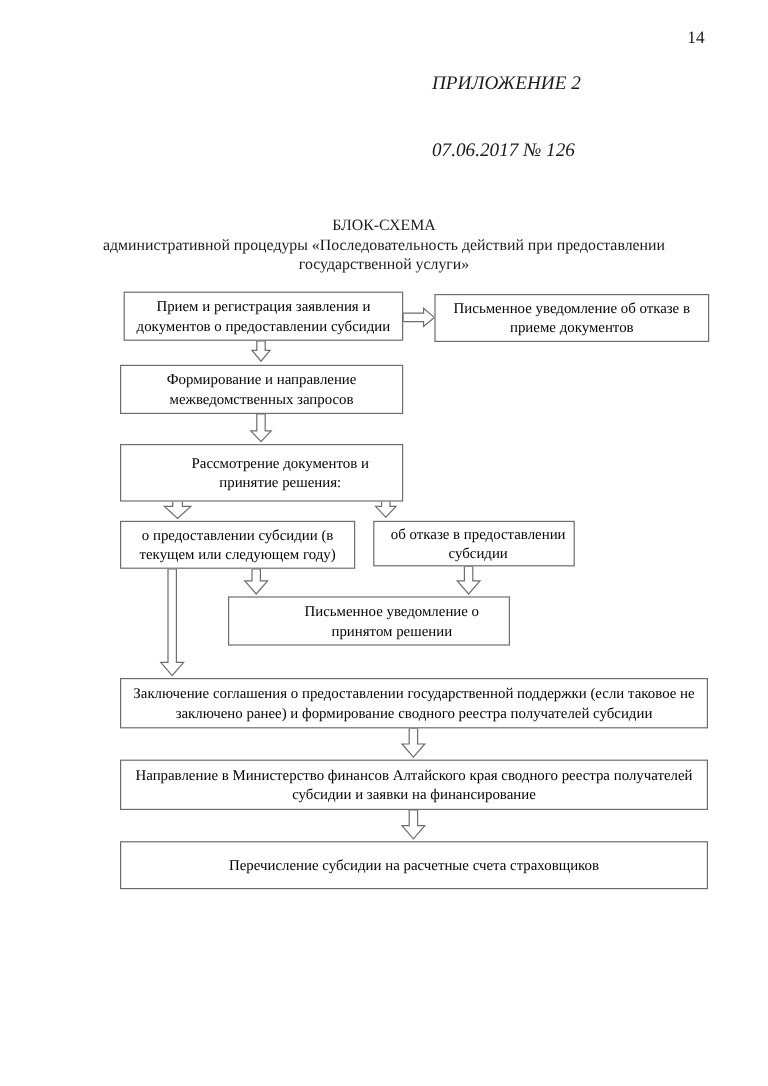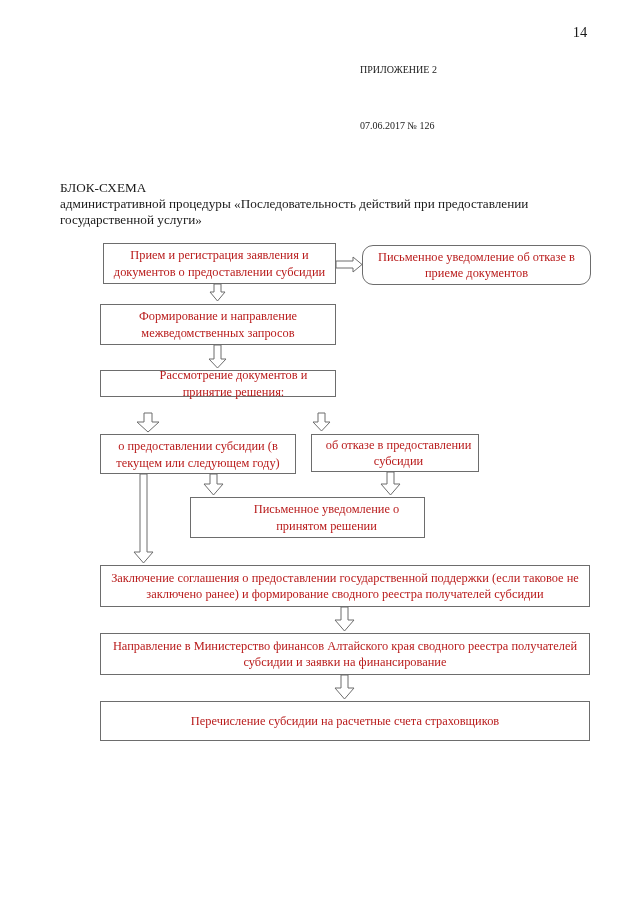--- a/index.html
+++ b/index.html
@@ -31,22 +31,23 @@
     width: 40px;
     text-align: center;
     font-size: 14.5px;
   }
 
   .appendix-block {
     position: absolute;
     left: 360px;
     top: 62px;
     width: 232px;
-    font-size: 10px;
+    font-size: 16px;
     line-height: 15.4px;
+    font-style: italic;
   }
   .appendix-title {
     display: block;
     white-space: nowrap;
   }
   .appendix-text {
     display: block;
     text-align: justify;
     text-align-last: left;
   }
@@ -55,20 +56,21 @@
     white-space: nowrap;
     margin-top: 41px;
   }
 
   
   .doc-title {
     position: absolute;
     left: 60px;
     top: 180px;
     width: 520px;
+    text-align: center;
     font-size: 13.2px;
     line-height: 16px;
   }
   .doc-title .main {
     display: block;
   }
   .doc-title .sub {
     display: block;
   }
 
@@ -86,30 +88,30 @@
     box-sizing: border-box;
     border: 1px solid #6d6d6d;
     background: #ffffff;
     display: flex;
     align-items: center;
     justify-content: center;
     text-align: center;
     font-size: 12.4px;
     line-height: 16.5px;
     padding: 2px 6px;
-    color: #b91c1c;
+    color: #000000;
   }
   .node span { display: block; }
 
   
   #n-receive      { left: 103px; top: 243px; width: 233px; height: 41px; }
-  #n-refuse-docs  { left: 362px; top: 245px; width: 229px; height: 40px; border-radius: 11px; }
+  #n-refuse-docs  { left: 362px; top: 245px; width: 229px; height: 40px; }
   #n-interagency  { left: 100px; top: 304px; width: 236px; height: 41px; align-items: center; }
-  #n-review       { left: 100px; top: 370px; width: 236px; height: 27px; padding-left: 37px; }
-  #n-grant        { left: 100px; top: 434px; width: 196px; height: 40px; align-items: flex-end; }
+  #n-review       { left: 100px; top: 370px; width: 236px; height: 48px; padding-left: 37px; }
+  #n-grant        { left: 100px; top: 434px; width: 196px; height: 40px; }
   #n-deny         { left: 311px; top: 434px; width: 168px; height: 38px; padding-left: 13px; }
   #n-notify       { left: 190px; top: 497px; width: 235px; height: 41px; padding-left: 44px; }
   #n-agreement    { left: 100px; top: 565px; width: 490px; height: 42px; }
   #n-finance      { left: 100px; top: 633px; width: 490px; height: 42px; }
   #n-transfer     { left: 100px; top: 701px; width: 490px; height: 40px; }
 
   
   .connectors {
     position: absolute;
     left: 0; top: 0;

